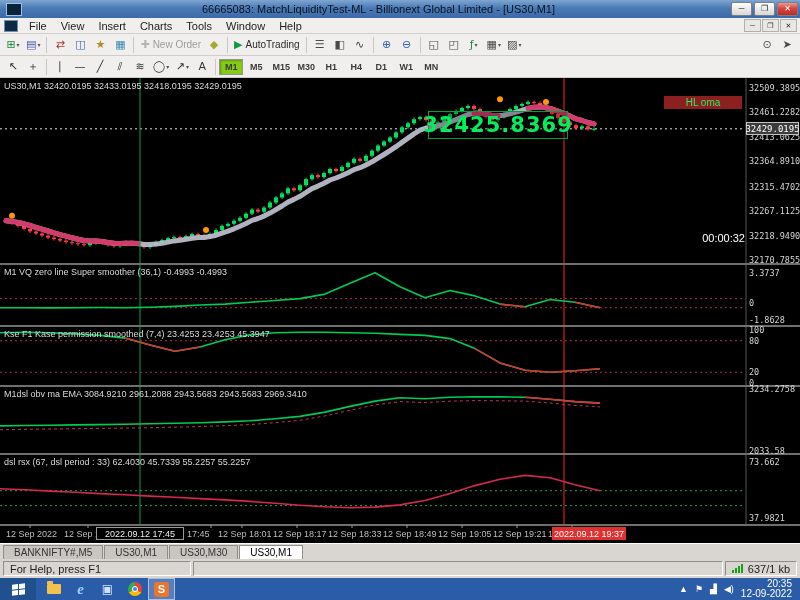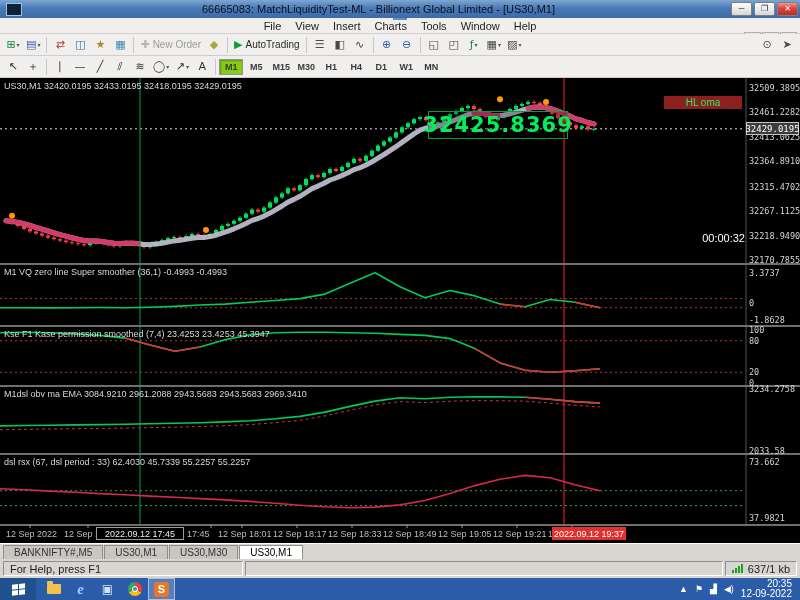--- a/index.html
+++ b/index.html
@@ -11,21 +11,21 @@
   .app-ic{width:14px;height:11px;margin:0 4px;background:#0b2239;border:1px solid #9fc2e8;
     background-image:linear-gradient(#0b2239,#0b2239),linear-gradient(90deg,#2ecc40 0 2px,transparent 2px 4px,#ff4136 4px 6px,transparent 6px 8px,#2ecc40 8px 10px,transparent 10px);
     background-blend-mode:normal;}
   .title-text{flex:1;text-align:center;font-size:11px;color:#09131f;white-space:nowrap;overflow:hidden;}
   .wbtns{display:flex;gap:2px;}
   .wbtn{width:21px;height:14px;font-size:8px;line-height:12px;text-align:center;
     background:linear-gradient(#fdfdfd,#d8d8d8);border:1px solid #7f7f7f;border-radius:2px;color:#222;padding:0;}
   .wbtn.close{background:linear-gradient(#f0978f,#d64541 45%,#b92d23);color:#fff;}
   
   .menubar{position:absolute;top:18px;left:0;width:800px;height:16px;background:#f0efed;
-    display:flex;align-items:center;border-bottom:1px solid #d2d0cc;font-size:11px;color:#1c1c1c;box-sizing:border-box;flex-direction:column;}
+    display:flex;align-items:center;border-bottom:1px solid #d2d0cc;font-size:11px;color:#1c1c1c;box-sizing:border-box;}
   .mdi-ic{width:12px;height:10px;margin:0 4px;background:#0c2a44;border:1px solid #6d8fb2;}
   .menu-item{padding:0 7px;cursor:default;}
   .mdi-controls{margin-left:auto;display:flex;gap:1px;padding-right:3px;}
   .mdibtn{width:17px;height:13px;font-size:7px;line-height:11px;background:#e9e7e4;border:1px solid #b3b0ab;color:#333;padding:0;}
   
   .toolbar{position:absolute;left:0;width:800px;background:#f0efed;display:flex;align-items:center;
     padding:0 3px;border-bottom:1px solid #cfcdc9;box-sizing:border-box;}
   #toolbar1{top:34px;height:22px;}
   #toolbar2{top:56px;height:22px;}
   .tbtn{height:18px;min-width:20px;display:inline-flex;align-items:center;justify-content:center;
@@ -65,21 +65,21 @@
   .tabsrow{position:absolute;top:543px;left:0;width:800px;height:16px;background:#d9d6d2;display:flex;
     align-items:flex-end;padding-left:3px;border-top:1px solid #fff;box-sizing:border-box;}
   .tab{font-size:10px;line-height:13px;padding:0 10px;background:#c9c6c1;border:1px solid #8f8d88;border-bottom:none;
     margin-right:1px;color:#333;height:14px;cursor:default;}
   .tab.active{background:#fff;color:#000;}
   
   .statusbar{position:absolute;top:559px;left:0;width:800px;height:19px;background:#d9d6d2;display:flex;
     align-items:center;font-size:11px;color:#222;gap:2px;padding:1px 3px;box-sizing:border-box;}
   .scell{border:1px solid;border-color:#8f8d89 #ffffff #ffffff #8f8d89;height:15px;display:flex;
     align-items:center;padding:0 6px;box-sizing:border-box;white-space:nowrap;}
-  #scHelp{width:240px;text-align:center;} #scAccount{width:212px;} #scSpacer{flex:1;}
+  #scHelp{width:188px;text-align:center;} #scAccount{width:212px;} #scSpacer{flex:1;}
   .bars{display:inline-flex;align-items:flex-end;gap:1px;margin-right:5px;}
   .bars i{width:2px;background:#18a018;display:block;}
   
   .taskbar{position:absolute;top:578px;left:0;width:800px;height:22px;background:#2a5ca8;display:flex;align-items:center;}
   .startbtn{width:36px;height:22px;display:flex;align-items:center;justify-content:center;background:#21508f;border:none;}
   .winlogo{display:grid;grid-template-columns:6px 6px;grid-template-rows:5px 5px;gap:1px;transform:skewY(-6deg);}
   .winlogo i{background:#fff;display:block;}
   .taskapp{width:27px;height:22px;display:flex;align-items:center;justify-content:center;background:transparent;border:none;}
   .taskapp.active{background:rgba(255,255,255,.22);box-shadow:inset 0 0 0 1px rgba(255,255,255,.5);}
   .folder{width:14px;height:10px;background:#f2c14e;border-radius:1px;position:relative;}

